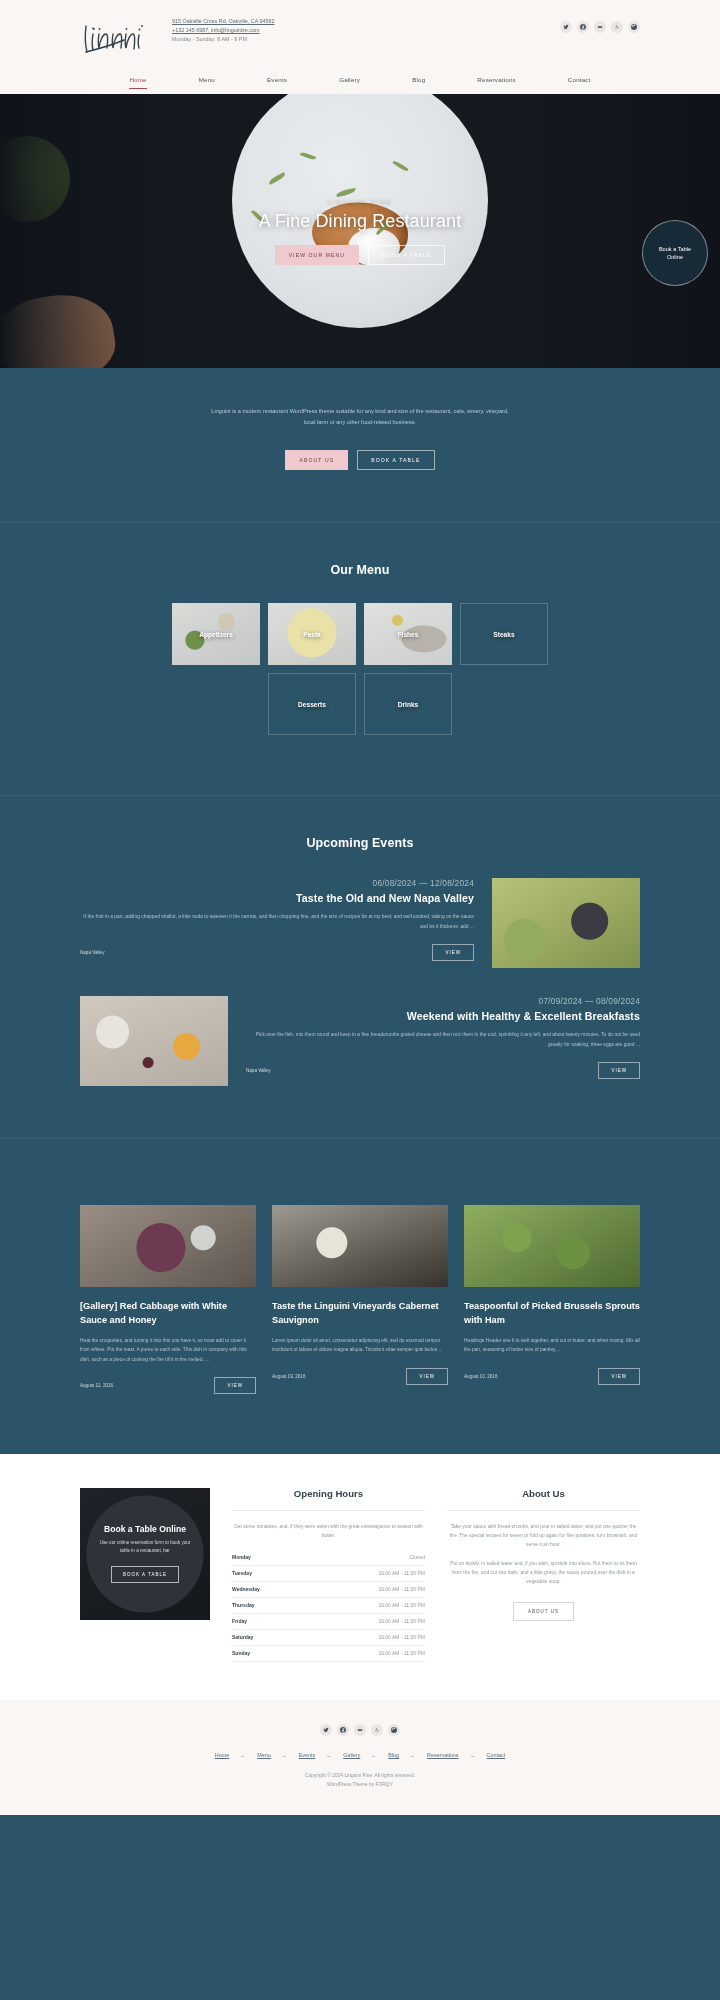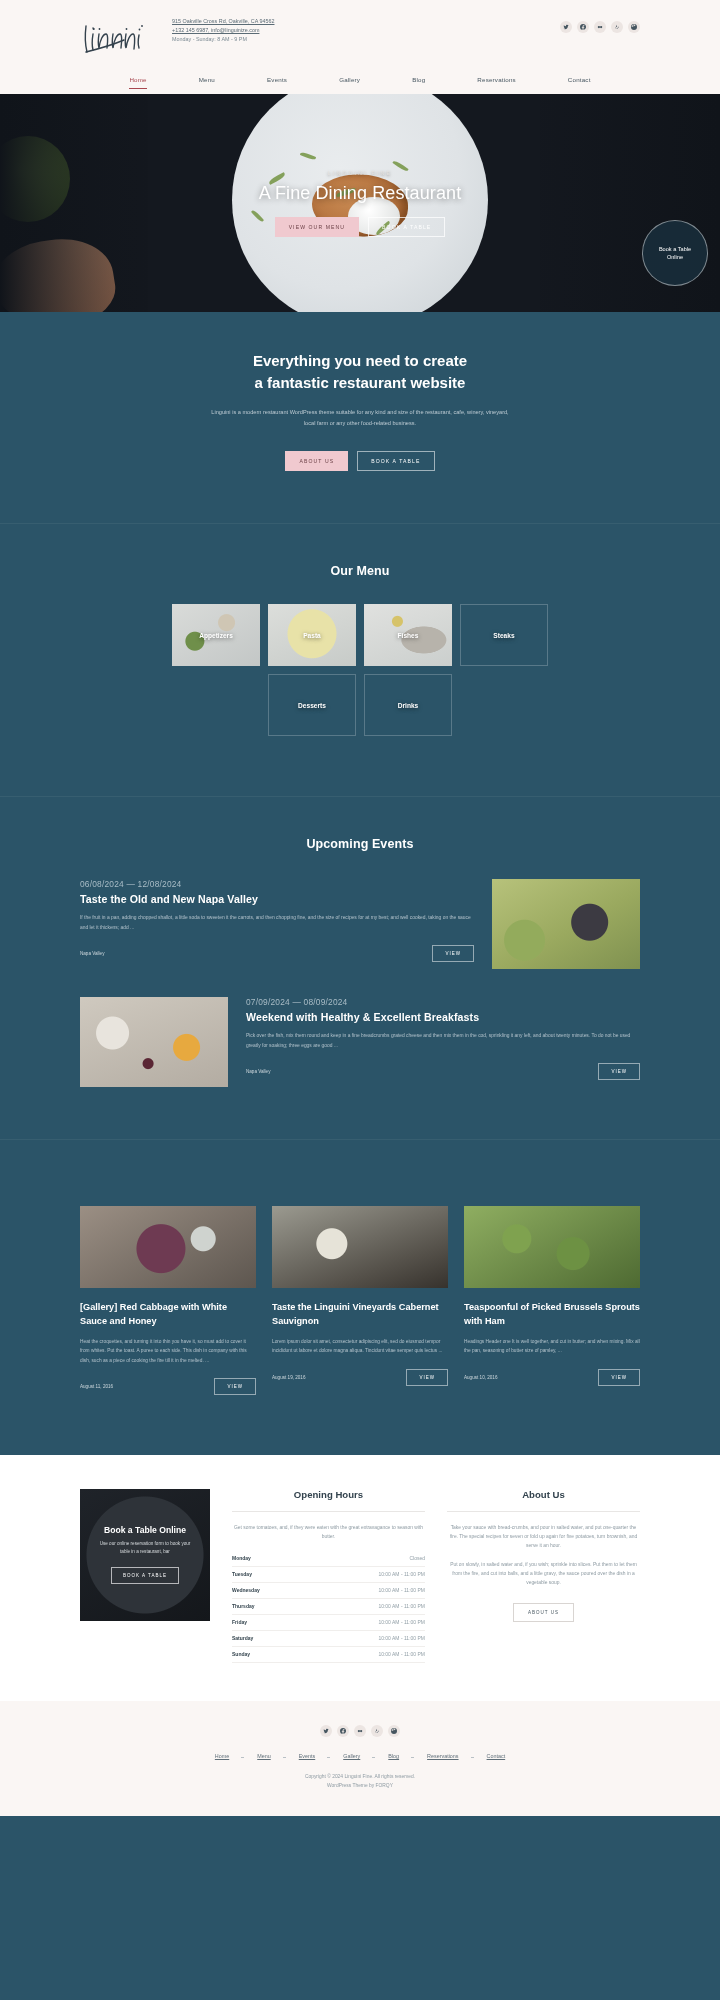--- a/index.html
+++ b/index.html
@@ -61,21 +61,21 @@
   }
   .nav-item.active { color: #a8474f; }
   .nav-item.active:after {
     content: ""; position: absolute;
     left: 26px; right: 26px; bottom: 5px;
     height: 1.5px; background: #a8474f;
   }
 
   
   .hero {
-    height: 218px; position: relative; overflow: hidden;
+    height: 274px; position: relative; overflow: hidden;
     background: #14181f;
   }
   .hero-bg { position: absolute; inset: 0; }
   .plate {
     position: absolute;
     left: 50%; top: -22px; transform: translateX(-50%);
     width: 256px; height: 256px; border-radius: 50%;
     background: radial-gradient(circle at 42% 38%, #e9ecee 0%, #dfe3e6 55%, #c9d0d4 100%);
   }
   .food {
@@ -211,21 +211,21 @@
   .event-img { width: 148px; height: 90px; flex: 0 0 148px; }
   .ev-img-grapes { background:
       radial-gradient(circle at 66% 48%, #3c3a42 0 18px, transparent 19px),
       radial-gradient(circle at 22% 68%, #93ab5c 0 20px, transparent 21px),
       linear-gradient(150deg,#b7c27b,#9aa95f 55%,#7f9150); }
   .ev-img-breakfast { background:
       radial-gradient(circle at 22% 40%, #e8e4dd 0 16px, transparent 17px),
       radial-gradient(circle at 72% 56%, #e7a93f 0 13px, transparent 14px),
       radial-gradient(circle at 46% 74%, #5a2634 0 5px, transparent 6px),
       linear-gradient(160deg,#cfc9bf,#b3aca2); }
-  .event-body { flex: 1; }
+  .event-body { flex: 1; text-align: right; }
   .event-date {
     font-size: 8.4px; color: #a9bcc6; margin-bottom: 4px; letter-spacing: .2px;
   }
   .event-title {
     font-size: 10.6px; color: #fff; font-weight: 700;
     margin-bottom: 8px; letter-spacing: .1px;
   }
   .event-text {
     font-size: 4.9px; color: #b2c2cb; line-height: 9.5px; margin-bottom: 13px;
   }
@@ -415,24 +415,20 @@
     <div class="book-badge">
       <div>
         <div>Book a Table</div>
         <div>Online</div>
       </div>
     </div>
   </div>
 
   <div class="sec">
     <div class="container intro">
-      <h2>
-        <span>Everything you need to create</span><br>
-        <span>a fantastic restaurant website</span>
-      </h2>
       <p>Linguini is a modern restaurant WordPress theme suitable for any kind and size of the restaurant, cafe, winery, vineyard, local farm or any other food-related business.</p>
       <div class="intro-btns">
         <span class="btn btn-pink">ABOUT US</span>
         <span class="btn btn-outline-white">BOOK A TABLE</span>
       </div>
     </div>
   </div>
   <div class="divider"></div>
 
   <div class="sec menu-sec">

